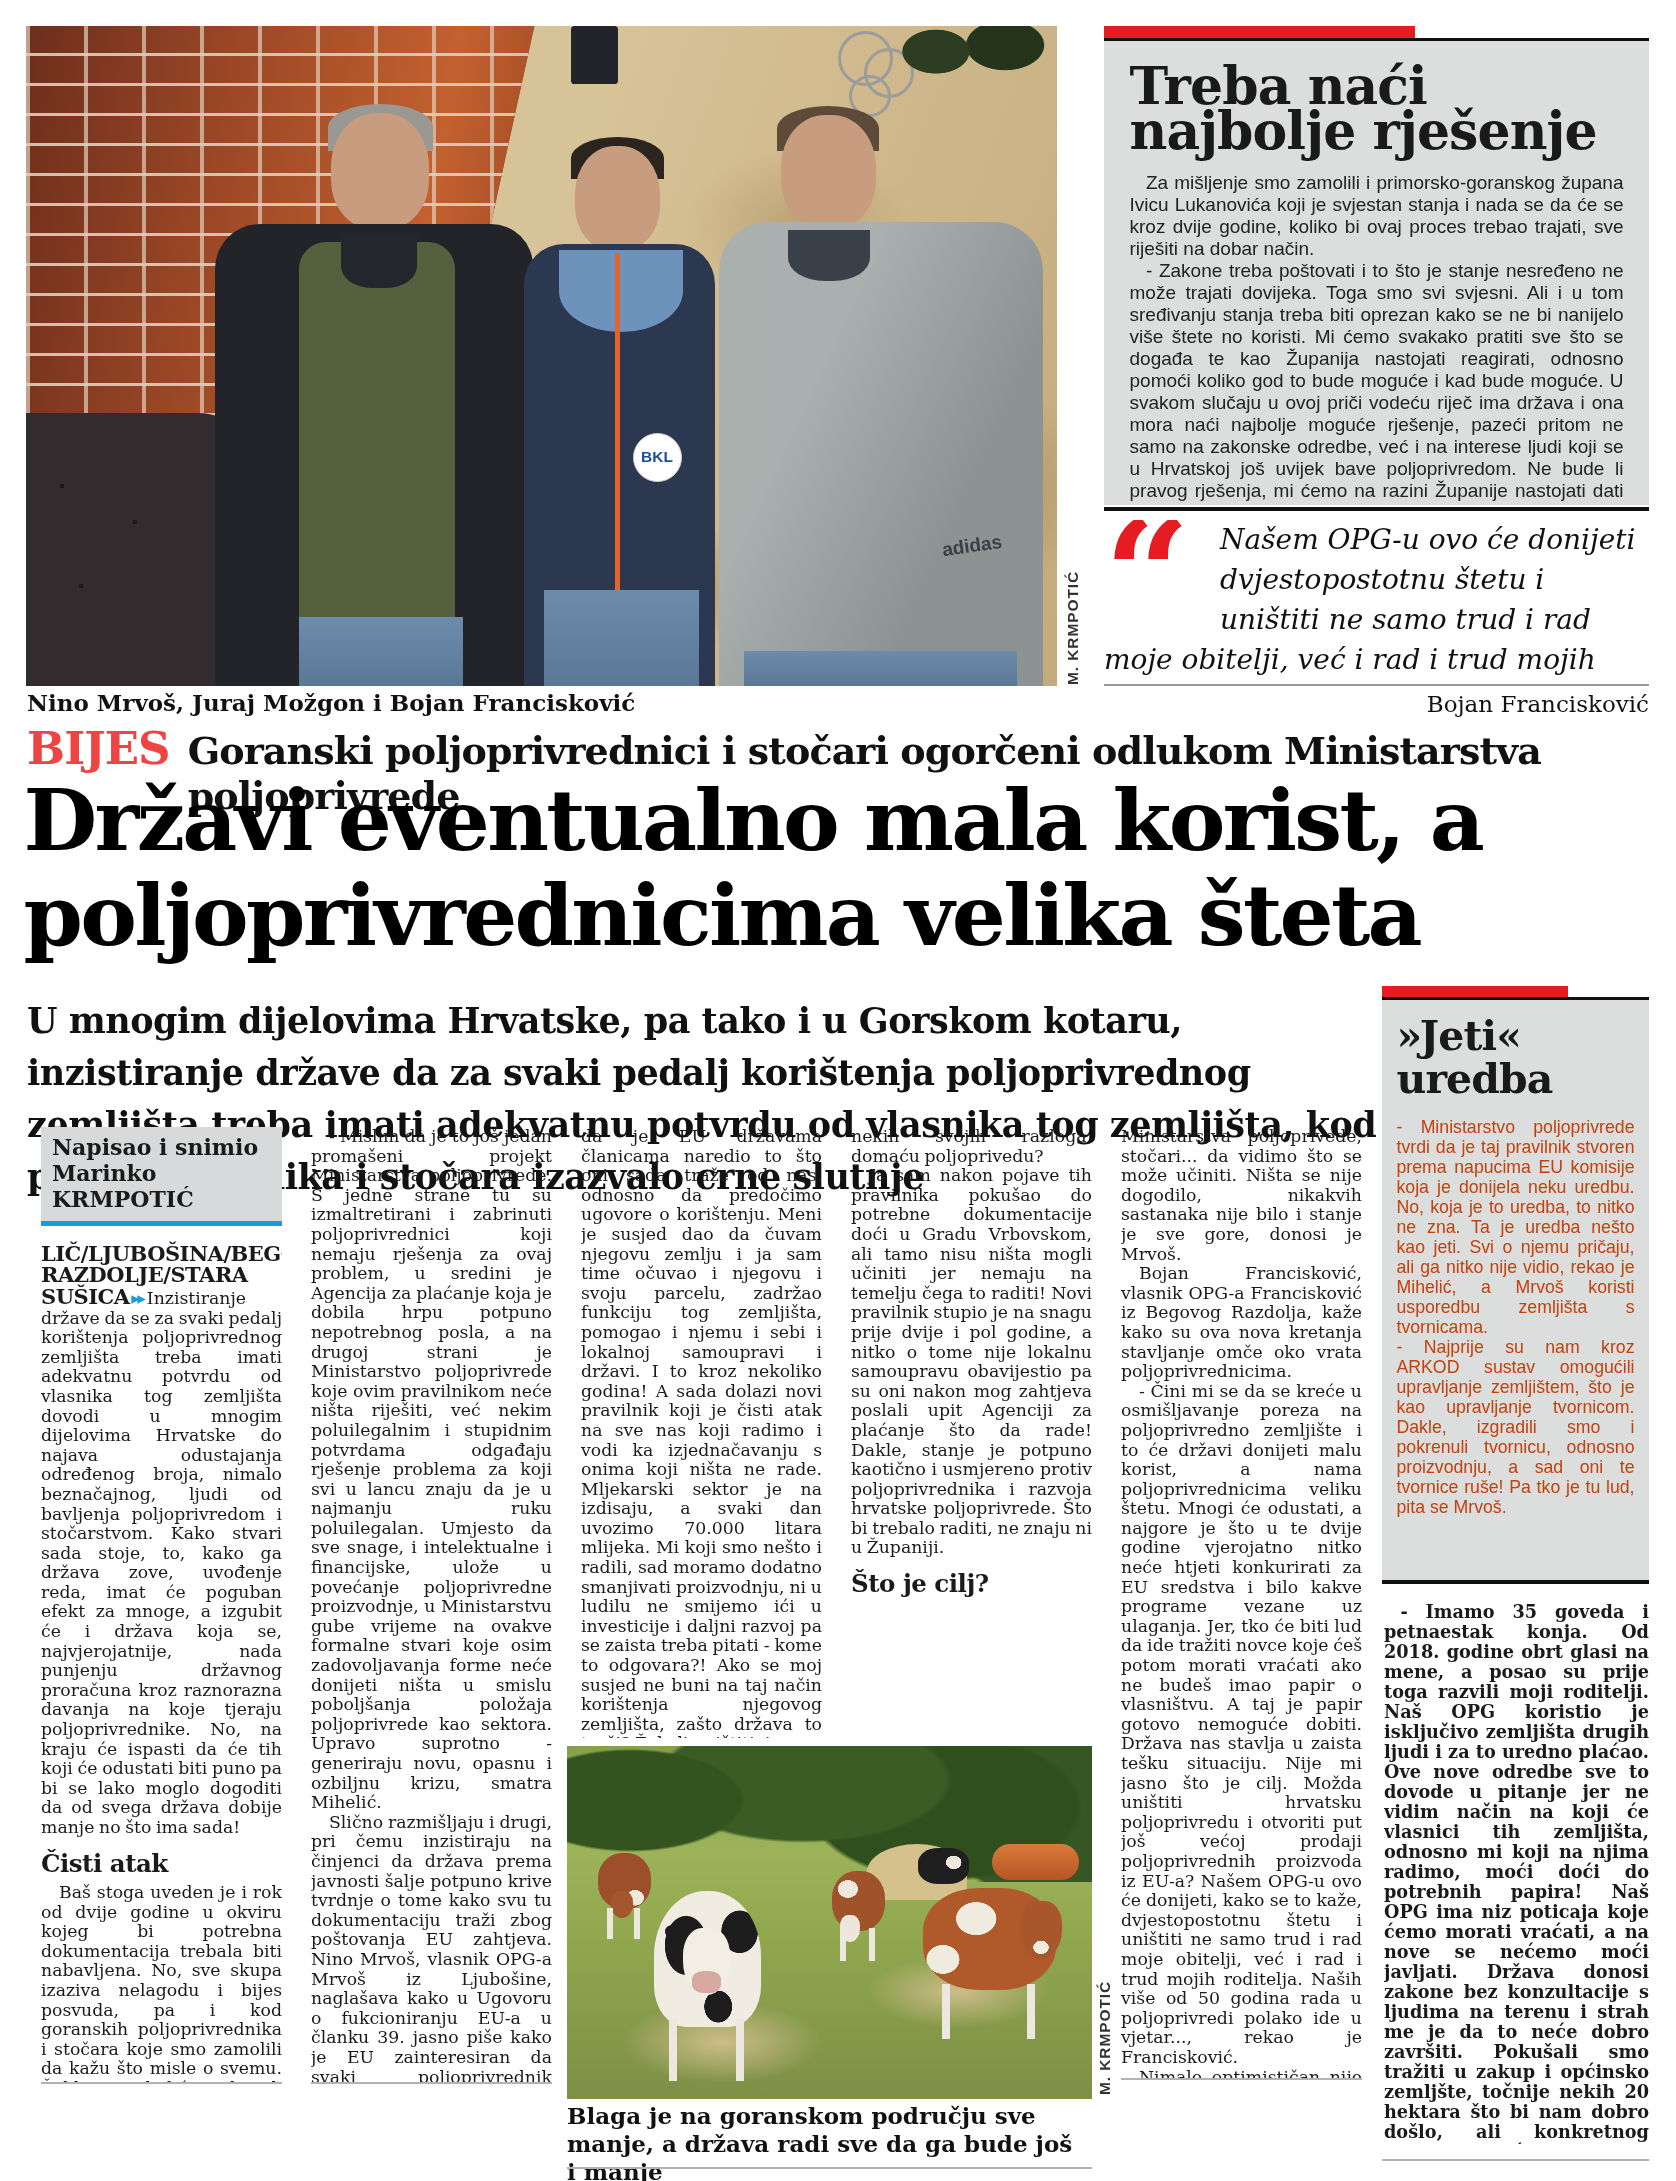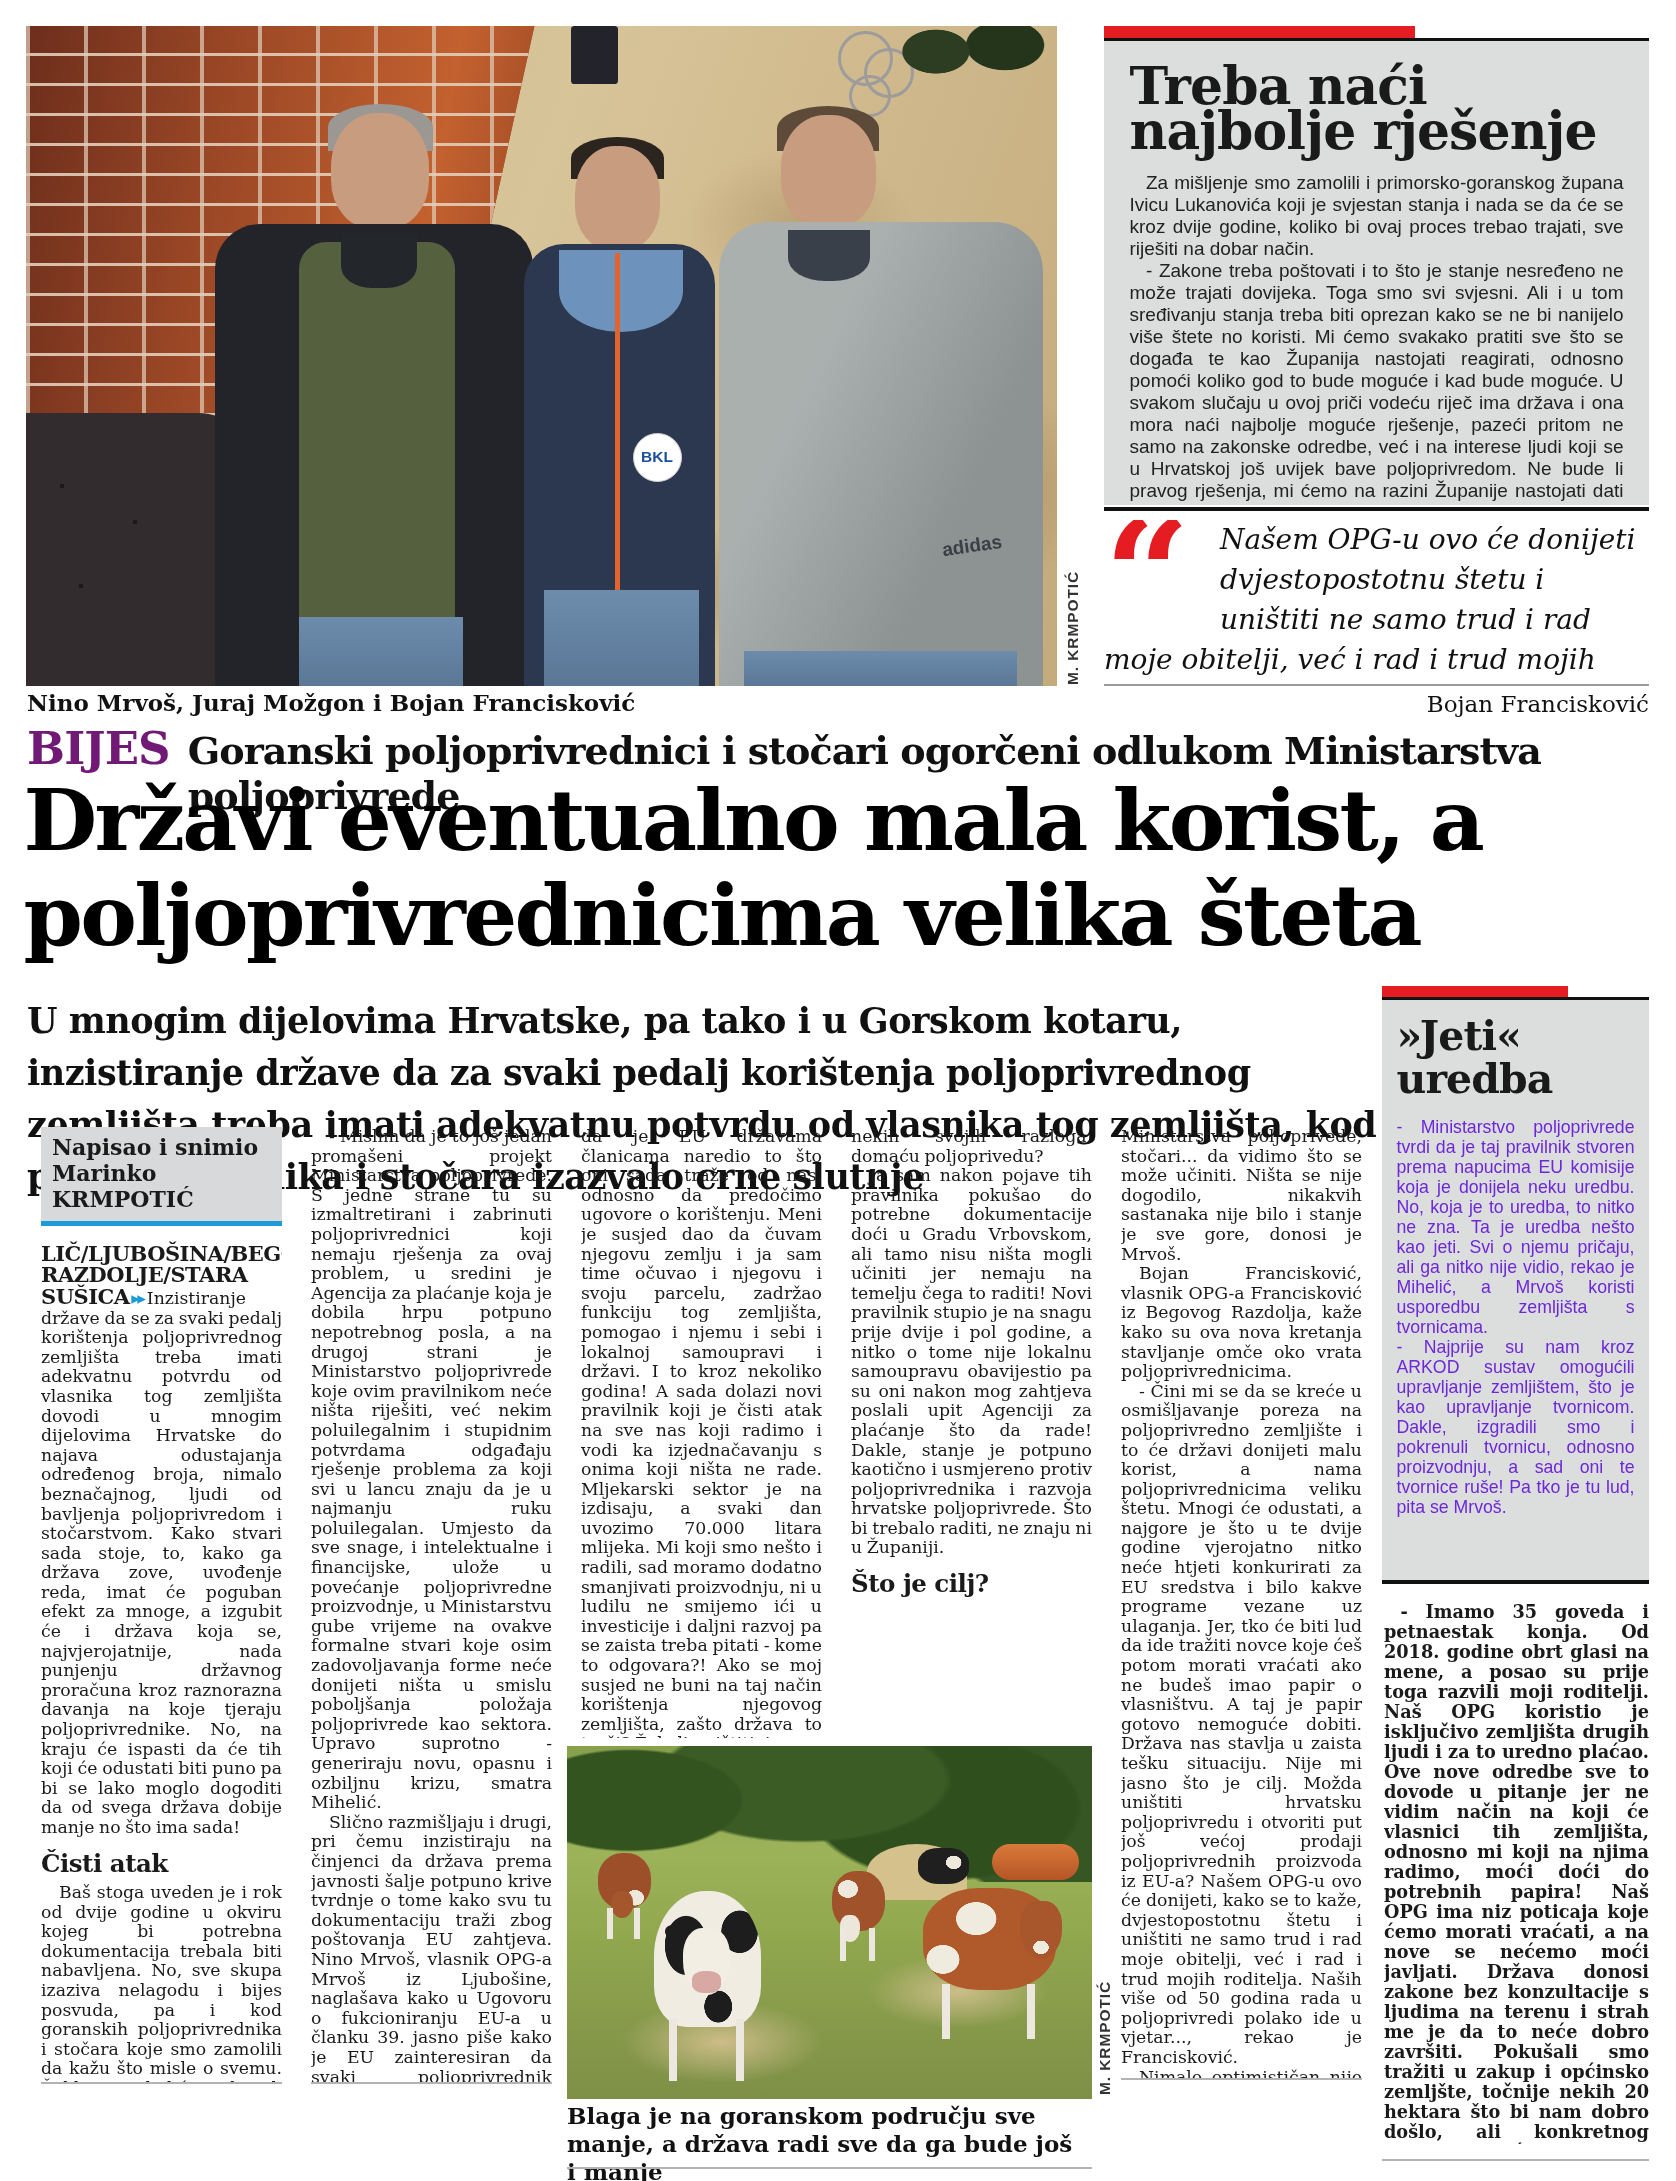--- a/index.html
+++ b/index.html
@@ -59,21 +59,21 @@
   .badge{position:absolute;background:#fff;border-radius:50%;display:flex;align-items:center;justify-content:center;
     font-family:"Liberation Sans",sans-serif;font-weight:bold;color:#1b4f9c;border:1.8px solid #d0d0d0;}
   .adidas-logo{position:absolute;font-family:"Liberation Sans",sans-serif;font-weight:bold;color:#3a3f45;
     transform:rotate(-8deg);}
   .jeans{position:absolute;background:linear-gradient(#6d8cab,#5a7796);}
   .vcredit{position:absolute;writing-mode:vertical-rl;transform:rotate(180deg);
     font-family:"Liberation Sans",sans-serif;font-size:15.5px;font-weight:bold;color:#333;letter-spacing:0.9px;}
   .main-caption{left:27px;top:689px;width:691px;font-size:23px;font-weight:bold;color:#111;}
   
   .kicker-row{left:27px;top:722px;width:1622px;display:flex;align-items:baseline;gap:18px;}
-  .bijes{color:#701a75;font-weight:bold;font-size:45px;letter-spacing:-0.9px;}
+  .bijes{color:#ef4444;font-weight:bold;font-size:45px;letter-spacing:-0.9px;}
   .kicker-text{font-weight:bold;font-size:38px;letter-spacing:-0.9px;color:#111;}
   .headline{left:23.6px;top:773px;width:1636px;margin:0;font-size:85px;line-height:95px;
     font-weight:bold;letter-spacing:-2.7px;color:#000;}
   .standfirst{left:27px;top:995px;width:1364px;margin:0;font-size:35px;line-height:52px;
     font-weight:bold;letter-spacing:-0.5px;color:#111;}
   
   .col{position:absolute;top:1127px;width:241px;text-align:justify;overflow:hidden;}
   .col p{margin:0;font-size:17.3px;line-height:19.6px;word-spacing:-0.9px;}
   .col p.ind{text-indent:18px;}
   .col h3{margin:11px 0 5.5px 0;font-size:24.5px;font-weight:bold;letter-spacing:-0.5px;}
@@ -105,21 +105,21 @@
   .cow .leg{position:absolute;width:8.2px;background:#ece8e0;}
   .cowhead{position:absolute;border-radius:40% 40% 50% 50%;}
   .cow-caption{left:567px;top:2102px;width:514px;font-size:23px;line-height:28px;font-weight:bold;color:#111;}
   
   .sb-redbar{left:1382px;top:986px;width:186px;height:11px;background:#e51d23;}
   .sb-topline{left:1382px;top:997px;width:267px;height:2.7px;background:#111;}
   .sb-box{left:1382px;top:1000px;width:267px;height:580px;background:#dcdddd;
     padding:14.5px 14.5px;box-sizing:border-box;overflow:hidden;}
   .sb-box h2{margin:0 0 16.4px 0;font-size:41px;line-height:43px;font-weight:bold;letter-spacing:-0.9px;}
   .sb-box p{margin:0;font-family:"Liberation Sans",sans-serif;font-size:17.7px;line-height:20px;
-    text-align:justify;color:#6d28d9;}
+    text-align:justify;color:#c2410c;}
   .sb-bottomline{left:1382px;top:1580px;width:267px;height:3.6px;background:#111;}
   .sb-after{left:1384px;top:1602px;width:265px;height:542px;overflow:hidden;text-align:justify;}
   .sb-after p{margin:0;font-size:17.7px;line-height:20px;word-spacing:-0.9px;text-indent:16.4px;font-weight:bold;}
 </style>
 </head>
 <body>
 
 <div class="page">
 
   <div class="abs main-photo">

